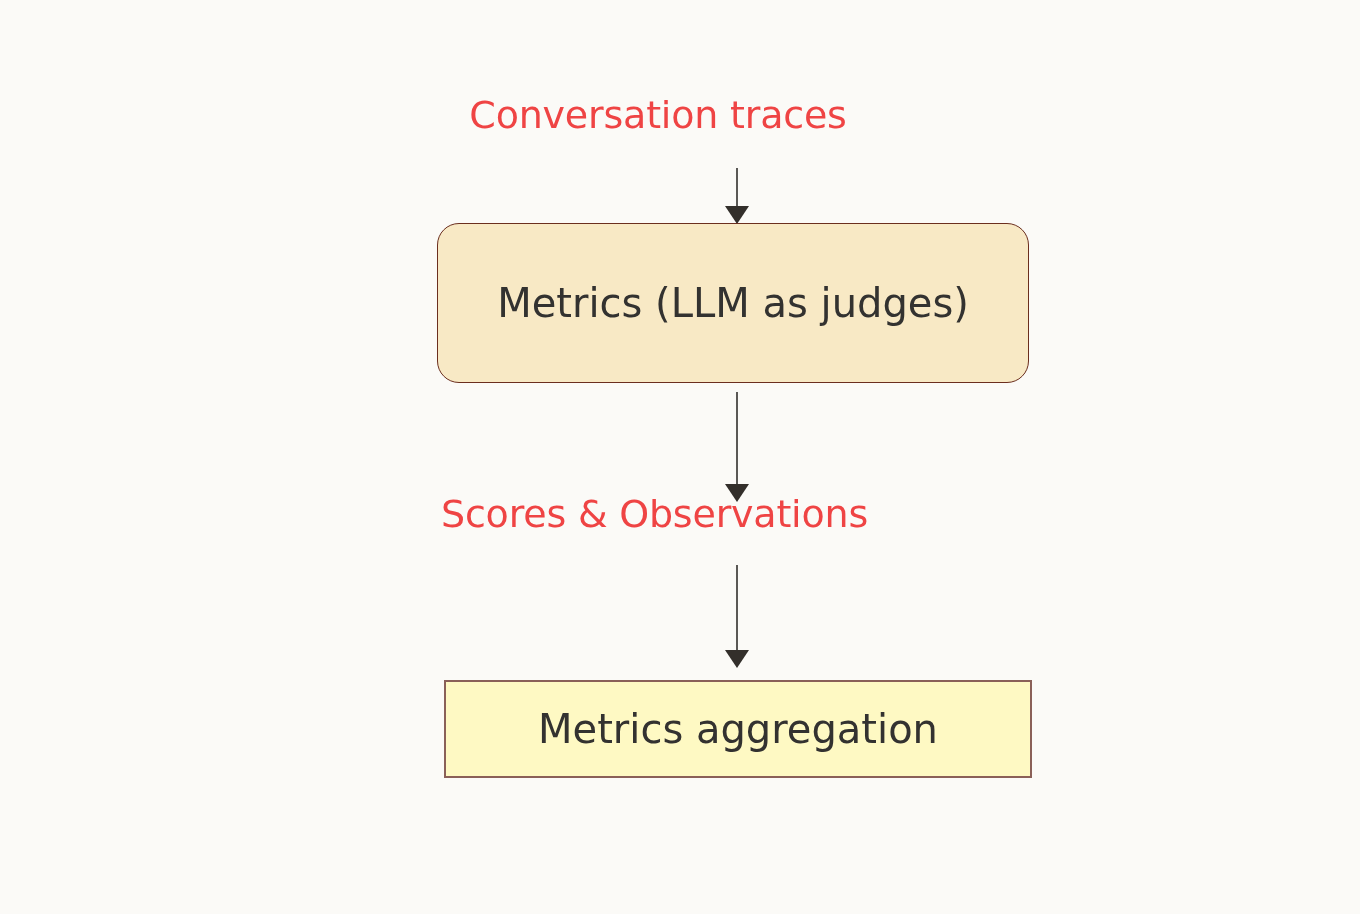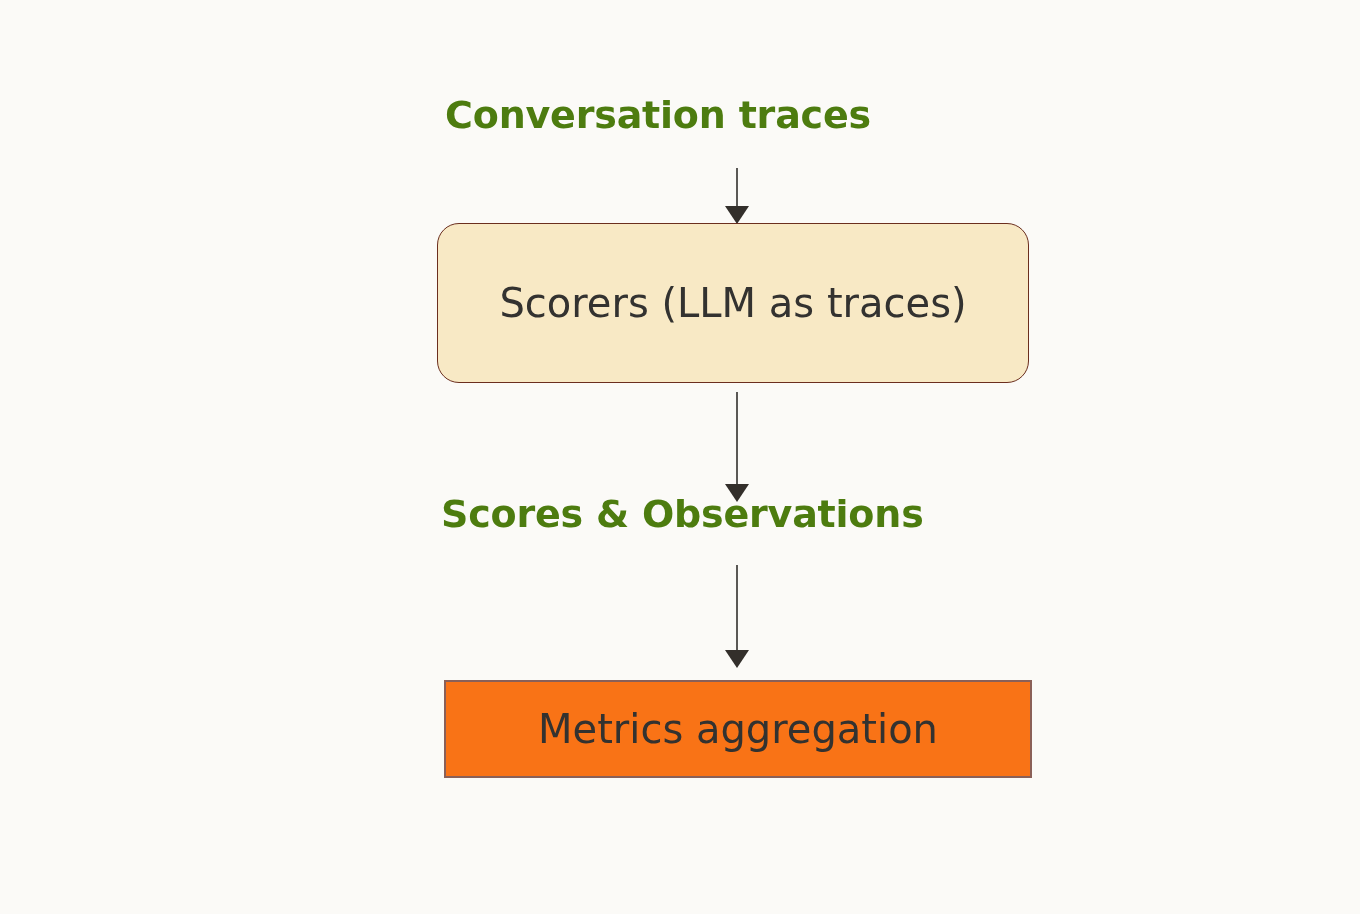--- a/index.html
+++ b/index.html
@@ -16,22 +16,22 @@
 
   #flow-canvas {
     position: relative;
     width: 1360px;
     height: 914px;
   }
 
   
   .flow-label {
     position: absolute;
-    font-weight: bold;
-    color: #4d7c0f;
+    font-weight: normal;
+    color: #ef4444;
     letter-spacing: -0.2px;
     white-space: nowrap;
   }
 
   #label-conversation-traces {
     left: 0;
     top: 93px;
     width: 1360px;
     text-align: center;
     font-size: 38px;
@@ -67,21 +67,21 @@
     background: #F8E9C5;
     border: 1.6px solid #6B2E1E;
     border-radius: 22px;
   }
 
   #box-metrics-aggregation {
     left: 444px;
     top: 680px;
     width: 588px;
     height: 98px;
-    background: #f97316;
+    background: #fef9c3;
     border: 2px solid #8A6058;
     border-radius: 0;
   }
 
   
   .arrow {
     position: absolute;
     left: 737px;
   }
   .arrow .shaft {
@@ -119,21 +119,21 @@
 <div id="flow-canvas">
 
   <div class="flow-label" id="label-conversation-traces">Conversation traces</div>
 
   <div class="arrow" id="arrow-traces-to-scorers">
     <div class="shaft"></div>
     <div class="head"></div>
   </div>
 
   <div class="flow-box" id="box-scorers">
-    <span>Scorers (LLM as traces)</span>
+    <span>Metrics (LLM as judges)</span>
   </div>
 
   <div class="arrow" id="arrow-scorers-to-scores">
     <div class="shaft"></div>
     <div class="head"></div>
   </div>
 
   <div class="flow-label" id="label-scores-observations">Scores &amp; Observations</div>
 
   <div class="arrow" id="arrow-scores-to-metrics">

